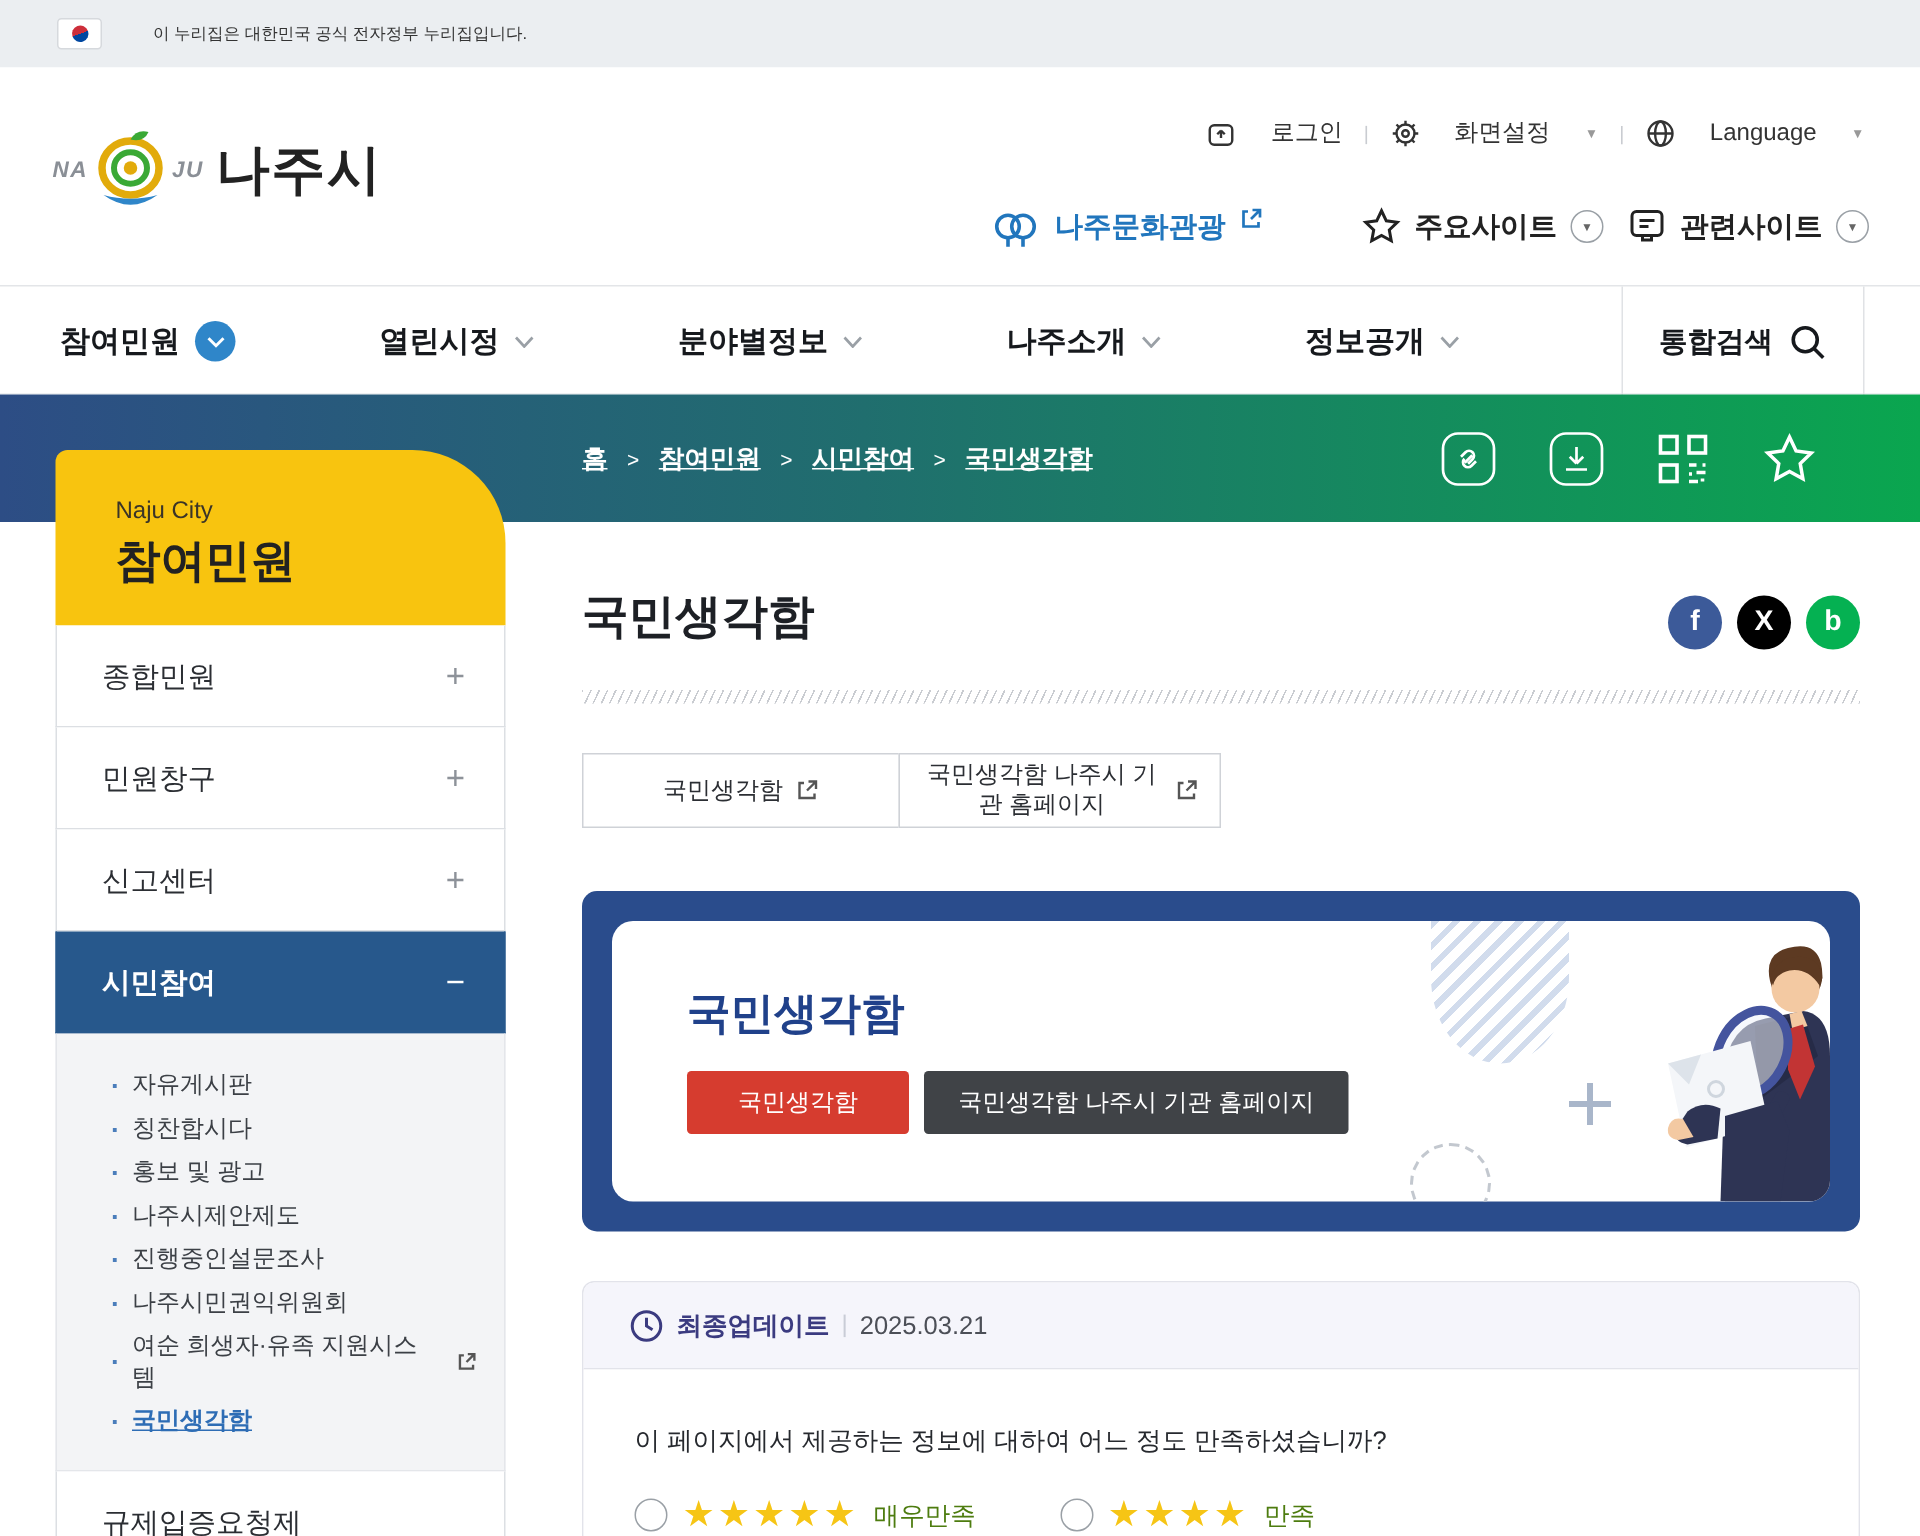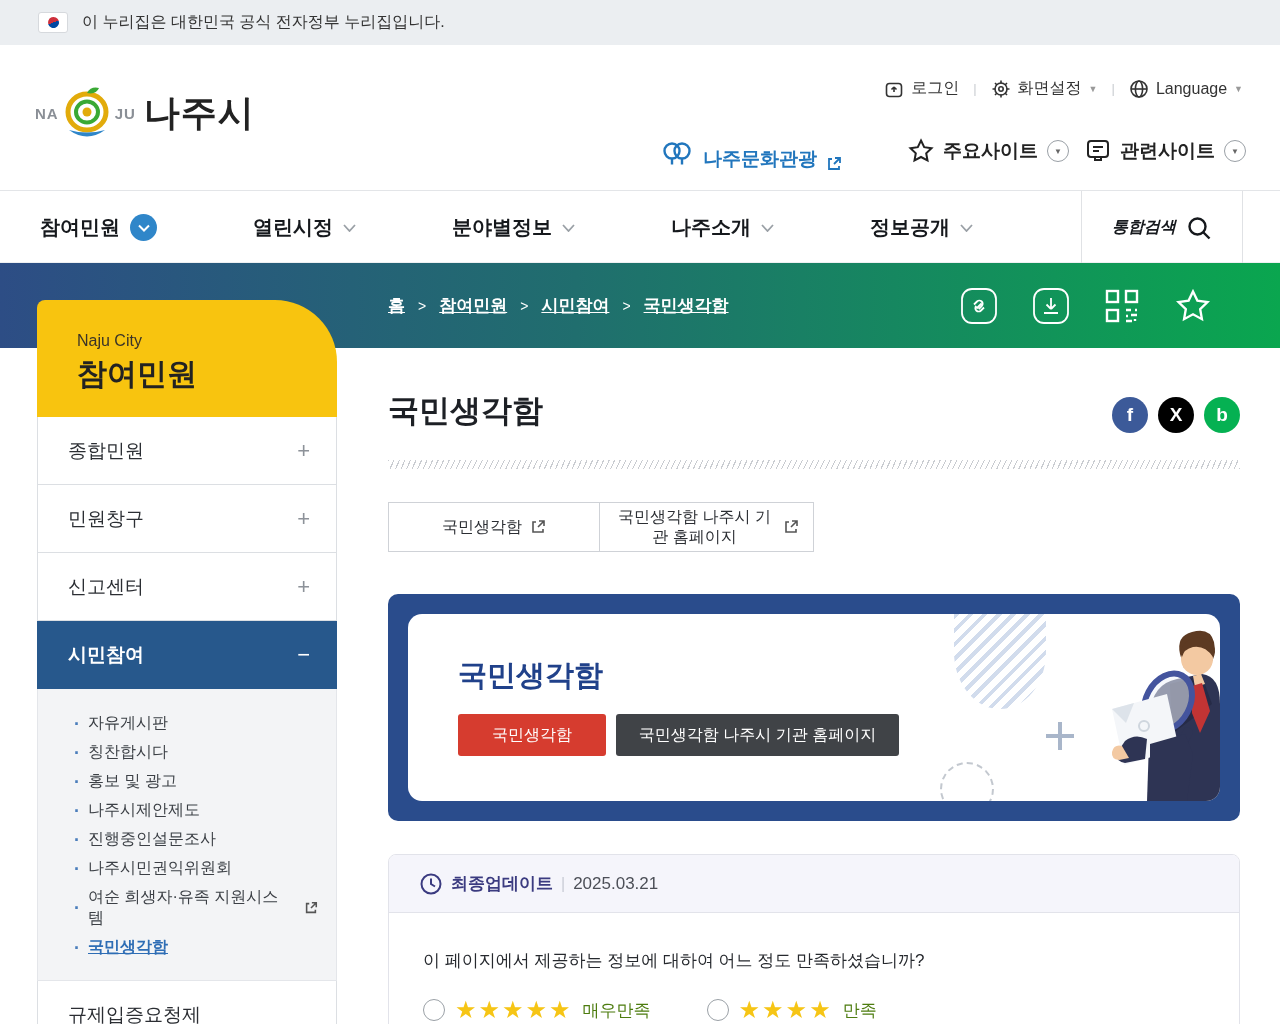--- a/index.html
+++ b/index.html
@@ -7,53 +7,53 @@
     font-family:"Liberation Sans","DejaVu Sans",sans-serif; color:#222; }
   .page { position:relative; width:1280px; height:1024px; overflow:hidden; }
 
   
   .gov-banner { position:absolute; top:0; left:0; width:1280px; height:45px;
     background:#ebeef1; display:flex; align-items:center; padding-left:38px; }
   .flag { width:30px; height:21px; background:#fff; border:1px solid #d6d9dd; border-radius:3px;
     display:flex; align-items:center; justify-content:center; margin-right:14px; }
   .taegeuk { width:11px; height:11px; border-radius:50%;
     background:linear-gradient(180deg,#cd2e3a 0 50%,#0047a0 50% 100%); transform:rotate(-20deg); }
-  .gov-banner-text { font-size:16px; color:#333; }
+  .gov-banner-text { font-size:11px; color:#333;margin-left:20px; }
 
   
   .header { position:absolute; top:45px; left:0; width:1280px; height:145px; background:#fff; }
   .logo { position:absolute; left:35px; top:40px; display:flex; align-items:center; cursor:pointer; }
-  .logo-na,.logo-ju { font-size:15px; color:#8a8f96; font-weight:bold; letter-spacing:1px; }
+  .logo-na,.logo-ju { font-size:15px; font-style:italic; color:#8a8f96; font-weight:bold; letter-spacing:1px; }
   .logo-mark { margin:0 2px; }
   .logo-title { font-size:36px; font-weight:bold; color:#222; margin-left:8px; letter-spacing:1px; }
 
   .utility-row { position:absolute; top:33px; right:37px; display:flex; align-items:center; gap:14px; font-size:16px; color:#333; }
-  .utility-item { display:flex; align-items:center; gap:7px; cursor:pointer; }
+  .utility-item { display:flex; align-items:center; gap:23px; cursor:pointer; }
   .u-divider { color:#c9ccd1; font-size:13px; }
   .caret { font-size:9px; color:#999; }
 
   .header-links { position:absolute; top:85px; left:0; width:1280px; height:50px; }
-  .culture-link { position:absolute; left:660px; top:8px; display:flex; align-items:flex-end; gap:9px;
+  .culture-link { position:absolute; left:660px; top:8px; display:flex; align-items:flex-start; gap:9px;
     color:#2176bd; font-size:19px; font-weight:bold; cursor:pointer; }
   .site-drop { position:absolute; top:8px; display:flex; align-items:center; gap:9px; font-size:19px; font-weight:bold; color:#222; cursor:pointer; }
   .site-drop.major { left:908px; }
   .site-drop.related { left:1085px;text-align:center; }
   .circle-caret { width:22px; height:22px; border:1px solid #9aa0a6; border-radius:50%;
     display:flex; align-items:center; justify-content:center; }
   .circle-caret .caret { font-size:8px; color:#666; }
 
   
   .navbar { position:absolute; top:190px; left:0; width:1280px; height:73px; background:#fff;
     border-top:1px solid #e3e5e8; border-bottom:1px solid #eef0f2; }
   .nav-items { position:absolute; left:40px; top:0; height:73px; display:flex; align-items:center; gap:96px; }
   .nav-item { display:flex; align-items:center; gap:10px; font-size:20px; font-weight:bold; color:#16191d; cursor:pointer; }
   .nav-chevron-circle { width:27px; height:27px; border-radius:50%; background:#2f86c9; display:flex; align-items:center; justify-content:center; }
   .search-box { position:absolute; left:1081px; top:0; width:162px; height:73px;
     border-left:1px solid #e0e2e5; border-right:1px solid #e0e2e5; display:flex; align-items:center; justify-content:center; gap:10px;
-    font-size:16px; font-weight:bold; color:#16191d; cursor:pointer;font-style:italic; }
+    font-size:19px; font-weight:bold; color:#16191d; cursor:pointer; }
 
   
   .crumb-bar { position:absolute; top:263px; left:0; width:1280px; height:85px;
     background:linear-gradient(90deg,#2d4d85 0%,#206e6e 45%,#0aa64f 100%); }
   .crumbs { position:absolute; left:388px; top:0; height:85px; display:flex; align-items:center; gap:13px;
     color:#fff; font-size:17px; font-weight:bold; }
   .crumb { text-decoration:underline; cursor:pointer; }
   .crumb-sep { font-weight:normal; font-size:14px; }
   .crumb-icons { position:absolute; right:68px; top:0; height:85px; display:flex; align-items:center; gap:34px; }
   .crumb-icons svg { cursor:pointer; }

